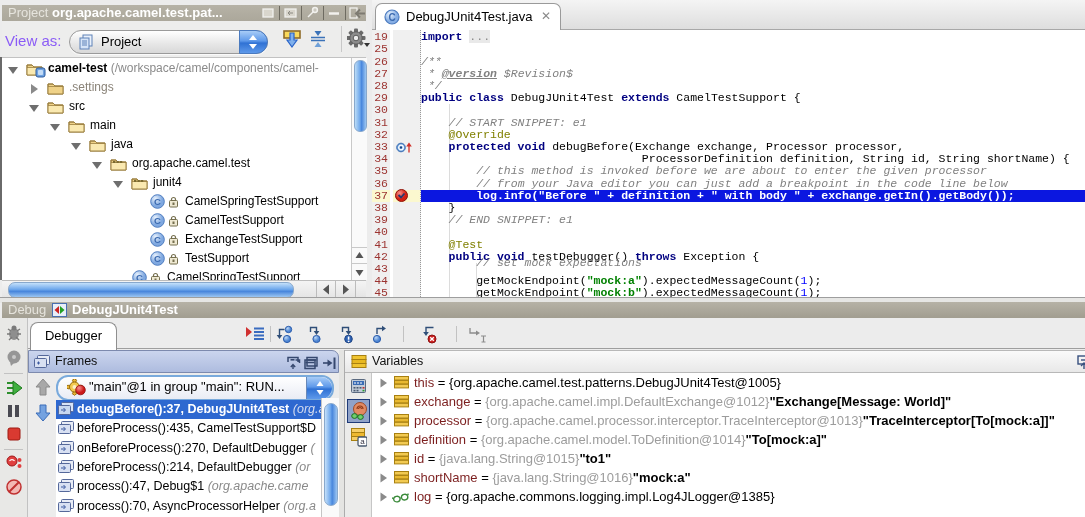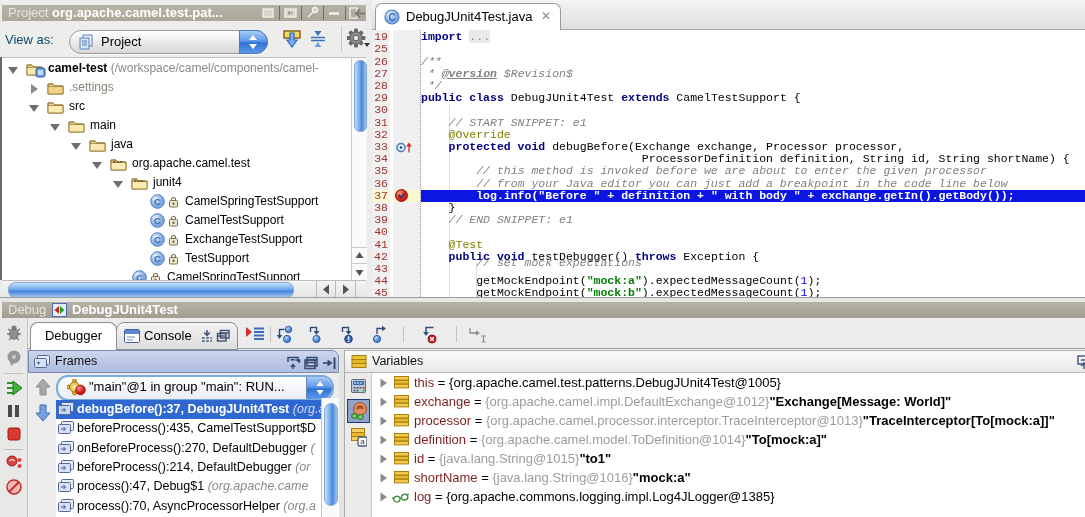--- a/index.html
+++ b/index.html
@@ -46,21 +46,21 @@
         <line x1="51" y1="12" x2="59" y2="4"></line>
           <circle cx="58" cy="5" r="2.4" fill="#CCC9C0"></circle>
         <line x1="72" y1="8.5" x2="82" y2="8.5" stroke-width="2.5"></line>
       </g>
       <rect x="93" y="3" width="7" height="10" fill="none" stroke="#F2F1EE" stroke-width="1.3"></rect>
       <path d="M108 8.5 l-8 0 m3 -4 l-4 4 4 4" stroke="#7E7B72" stroke-width="2" fill="none"></path>
     </svg>
   </div>
 
   <div class="abs" style="left:2px;top:21px;width:364px;height:36px;background:#EDEDEC;border-bottom:1px solid #C2C2C2;">
-    <span class="abs" style="left:3px;top:11px;font-size:13px;color:#0c4a6e;">View as:</span>
+    <span class="abs" style="left:3px;top:11px;font-size:15px;color:#8b5cf6;">View as:</span>
 
     <div class="abs" style="left:67px;top:9px;width:197px;height:22px;border:1px solid #9A9A9A;border-radius:12px;background:linear-gradient(#FFFFFF,#E6E6E6 60%,#D8D8D8);box-shadow:0 1px 1px rgba(255,255,255,.8);">
       <svg class="abs" style="left:9px;top:3px;" width="16" height="16">
           <rect x="4" y="1" width="9" height="11" fill="#EAF1FB" stroke="#5E82B8"></rect>
           <rect x="1" y="4" width="9" height="11" fill="#D6E4F7" stroke="#5E82B8"></rect>
           <path d="M3 7h5M3 9h5M3 11h5" stroke="#5E82B8" stroke-width="1"></path>
         </svg>
       <span class="abs" style="left:31px;top:3px;font-size:13px;color:#000;">Project</span>
       <div class="abs" style="right:-1px;top:-1px;width:27px;height:22px;border:1px solid #4A7ABF;border-radius:0 12px 12px 0;background:linear-gradient(#A8CCF7,#5E99EA 45%,#3072D4 55%,#5E99EA);">
         <svg class="abs" style="left:7px;top:3px;" width="12" height="16">
@@ -452,40 +452,20 @@
         <circle cx="14.5" cy="12" r="2" fill="#E04040"></circle>
       </svg>
     <svg class="abs" style="left:5px;top:160px;" width="18" height="18">
         <circle cx="9" cy="9" r="7" fill="#F2B8B4" stroke="#C03030" stroke-width="1.5"></circle>
         <line x1="4" y1="14" x2="14" y2="4" stroke="#C03030" stroke-width="2"></line>
       </svg>
   </div>
 
   <div class="abs" style="left:28px;top:22px;width:1057px;height:29px;border-bottom:1px solid #9E9E9E;"></div>
   <div class="abs" style="left:30px;top:25px;width:85px;height:27px;background:#FFFFFF;border:1px solid #8F8F8F;border-bottom:none;border-radius:8px 8px 0 0;text-align:center;font-size:13px;line-height:26px;">Debugger</div>
-  <div class="abs" style="left:116px;top:25px;width:120px;height:26px;background:linear-gradient(#F4F4F4,#DCDCDC);border:1px solid #8F8F8F;border-radius:8px 8px 0 0;font-size:13px;line-height:25px;">
-    <svg class="abs" style="left:7px;top:6px;" width="16" height="14">
-        <rect x="0.5" y="0.5" width="15" height="13" rx="1" fill="#FFF" stroke="#44609A"></rect>
-        <rect x="1" y="1" width="14" height="4" fill="#5E87D0"></rect>
-        <path d="M3 8 h8 M3 11 h6" stroke="#6C88B8" stroke-width="1.2"></path>
-      </svg>
-    <span class="abs" style="left:27px;">Console</span>
-    <svg class="abs" style="left:84px;top:6px;" width="12" height="14">
-        <path d="M6 1 v5 M3.2 3.5 L6 6.5 L8.8 3.5" stroke="#3E5070" stroke-width="1.5" fill="none"></path>
-        <path d="M1 9 h10 M1 12 h10" stroke="#3E5070" stroke-width="1.6" stroke-dasharray="2.6 1.6"></path>
-      </svg>
-    <svg class="abs" style="left:99px;top:6px;" width="14" height="14">
-        <g fill="none" stroke="#3E5070" stroke-width="1.4">
-          <rect x="4.5" y="1.5" width="8.5" height="7.5"></rect>
-          <path d="M5 4 h7.5"></path>
-          <rect x="1.5" y="4.5" width="8.5" height="7.5"></rect>
-          <path d="M2 7 h7.5"></path>
-        </g>
-      </svg>
-  </div>
 
   <svg class="abs" style="left:245px;top:27px;" width="260" height="20">
     <defs>
         <radialGradient id="bb" cx="35%" cy="30%">
           <stop offset="0%" stop-color="#BCD8F6"></stop>
           <stop offset="100%" stop-color="#4E86D4"></stop>
         </radialGradient>
       </defs>
     <path d="M1 3 l6 5 -6 5 Z" fill="#D03030"></path>
     <path d="M9 4.5 h10 M9 8 h10 M9 11.5 h10 M9 15 h10" stroke="#3A6CC0" stroke-width="2"></path>

